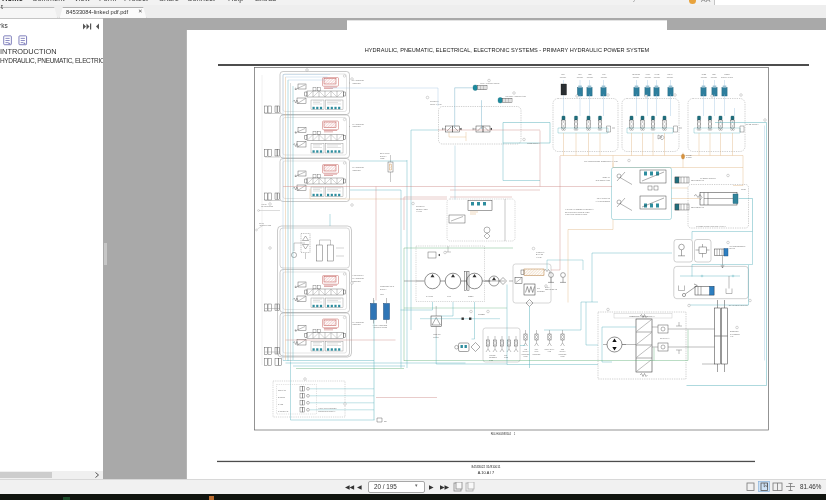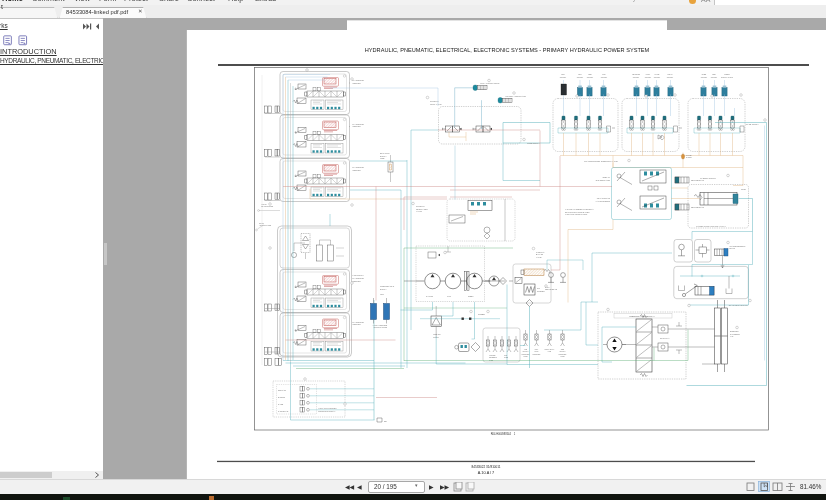--- a/index.html
+++ b/index.html
@@ -10,21 +10,21 @@
 .tab1{position:absolute;left:-20px;top:1.5px;width:78px;height:12.5px;background:#f6f6f6;border-top:1px solid #bdbdbd;clip-path:polygon(0 0,74px 0,78px 100%,0 100%);box-shadow:inset -1px 0 0 #b5b5b5;}
 .tab2{position:absolute;left:59px;top:1.5px;width:88px;height:12.5px;background:#fbfbfb;border-top:1px solid #b0b0b0;clip-path:polygon(4px 0,84px 0,88px 100%,0 100%);box-shadow:inset 1px 0 0 #b5b5b5,inset -1px 0 0 #b5b5b5;}
 #grayband{left:103px;top:17.5px;width:723px;height:12.5px;background:#a9a9a9;}
 #whitestrip{left:347px;top:20px;width:320px;height:9.5px;background:#ffffff;border-top:1px solid #e3e3e3;}
 #sidebar{left:0;top:19px;width:103px;height:460px;background:#ffffff;}
 #docgray{left:103px;top:30px;width:83px;height:449px;background:#a9a9a9;}
 #page{left:185.5px;top:30px;width:640.5px;height:449px;background:#ffffff;border-left:0.5px solid #b5b5b5;}
 #graybottom{left:0;top:0;width:0;height:0;}
 #statusbar{left:0;top:479px;width:826px;height:14.5px;background:#f1f1f1;border-top:1px solid #d8d8d8;}
 #blackbar{left:0;top:493.5px;width:826px;height:6.5px;background:#10140f;}
-.sbtext{position:absolute;color:#333;font-size:6.5px;white-space:nowrap;text-decoration:underline;}
+.sbtext{position:absolute;color:#333;font-size:6.5px;white-space:nowrap;}
 #hscroll{left:0;top:452px;width:103px;height:8px;background:#f0f0f0;}
 #hthumb{left:0;top:453px;width:52px;height:6px;background:#cdcdcd;}
 .navtxt{position:absolute;font-size:6px;color:#333;}
 </style>
 </head>
 <body>
 <div class="abs" id="menurow">
  <span style="left:2px;color:#222;font-weight:bold;">Home</span>
  <span style="left:32px;">Comment</span>
  <span style="left:74px;">View</span>

